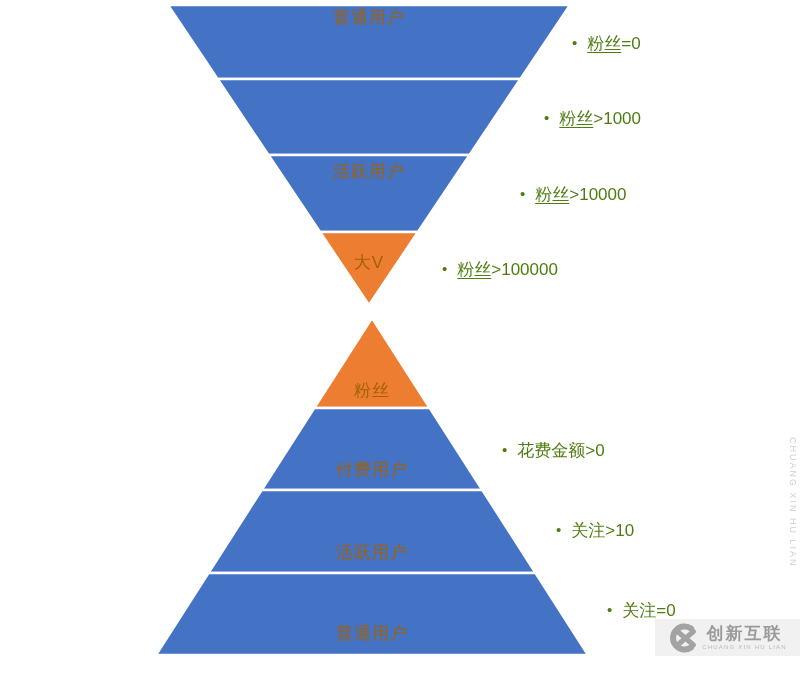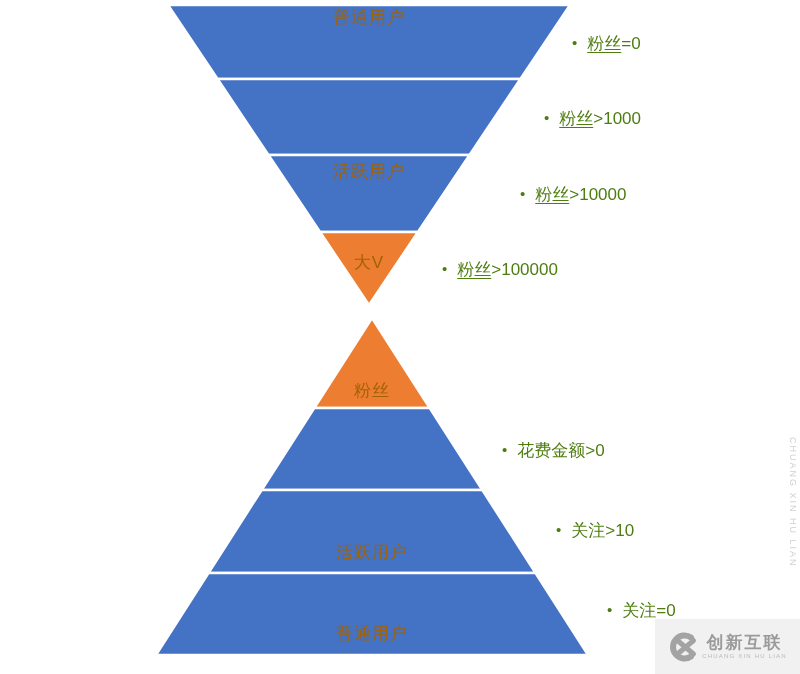--- a/index.html
+++ b/index.html
@@ -34,21 +34,21 @@
   .bullet .dot{
     display:inline-block;
     margin-right:10px;
     font-size:15px;
     vertical-align:1px;
   }
   .bullet .u{text-decoration:underline;text-underline-offset:3px;}
   #watermark-box{
     position:absolute;
     left:655px;top:619px;
-    width:145px;height:55px;
+    width:145px;height:37px;
     background:#f1f1f1;
     display:flex;
     align-items:center;
     justify-content:center;
   }
   #wm-text-col{display:flex;flex-direction:column;align-items:center;}
   #wm-brand{
     font-size:17px;
     font-weight:bold;
     color:#9a9a9a;
@@ -86,20 +86,21 @@
     <polygon class="seg" points="314.3,408 429.7,408 482.3,490 261.7,490" fill="#4472C4"></polygon>
     <polygon class="seg" points="261.7,490 482.3,490 535.5,573 208.5,573" fill="#4472C4"></polygon>
     <polygon class="seg" points="208.5,573 535.5,573 588,655 156,655" fill="#4472C4"></polygon>
   </svg>
 
   <div class="shape-label lbl-top" style="top:6px">普通用户</div>
   <div class="shape-label lbl-top" style="top:160px">活跃用户</div>
   <div class="shape-label lbl-top" style="top:251px">大V</div>
 
   <div class="shape-label lbl-bottom" style="top:379px">粉丝</div>
+  <div class="shape-label lbl-bottom" style="top:458px">付费用户</div>
   <div class="shape-label lbl-bottom" style="top:541px">活跃用户</div>
   <div class="shape-label lbl-bottom" style="top:622px">普通用户</div>
 
   <div class="bullet" style="left:572px;top:30px">
     <span class="dot">•</span><span class="u">粉丝</span><span>=0</span>
   </div>
   <div class="bullet" style="left:544px;top:105px">
     <span class="dot">•</span><span class="u">粉丝</span><span>&gt;1000</span>
   </div>
   <div class="bullet" style="left:520px;top:181px">

